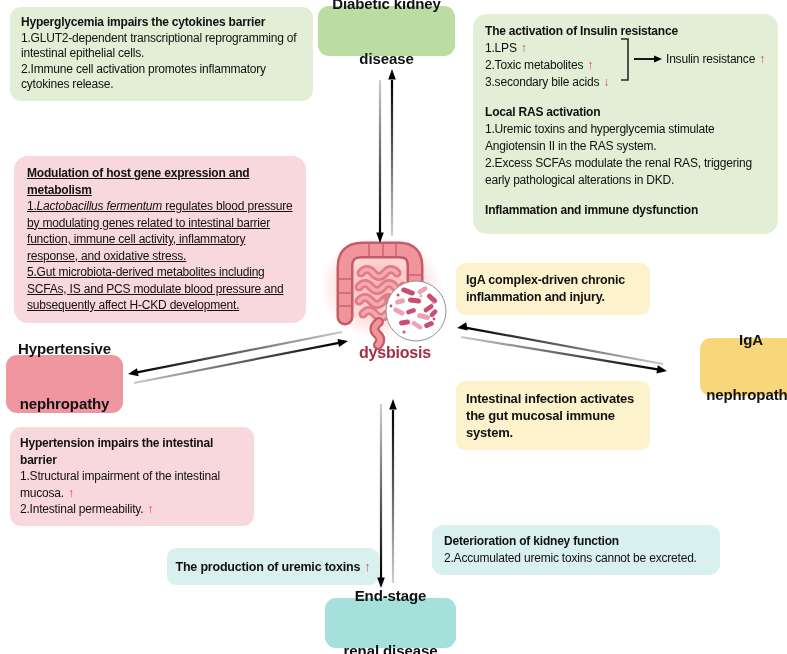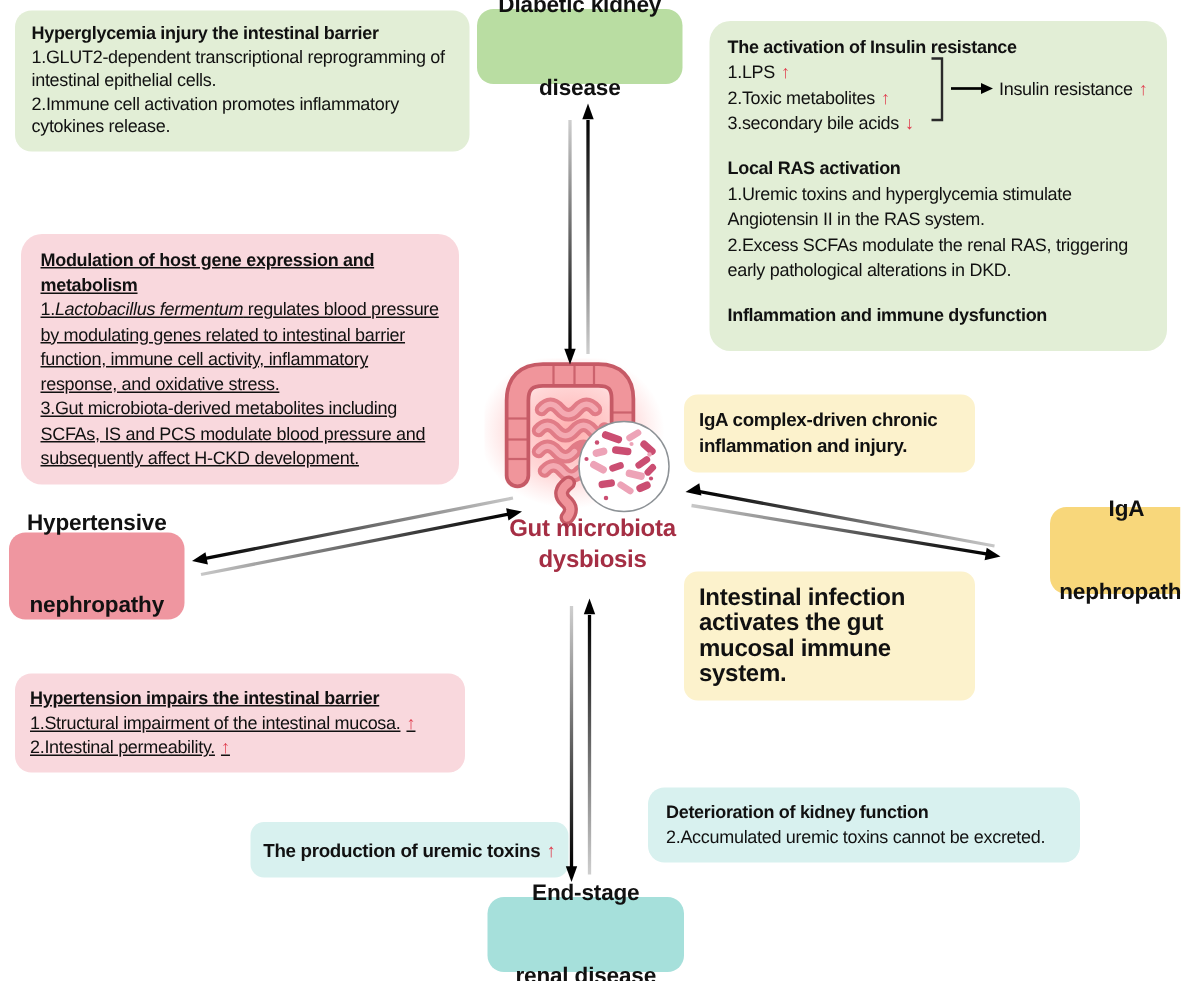--- a/index.html
+++ b/index.html
@@ -26,36 +26,36 @@
   #box-hyperglycemia{left:10px;top:7px;width:303px;padding:8px 11px;line-height:15.5px;}
   #node-dkd{left:318px;top:6px;width:137px;height:50px;}
   #box-insulin{left:473px;top:14px;width:305px;height:220px;padding:9px 12px;line-height:17px;border-radius:14px;}
   #insulin-result{position:absolute;left:666px;top:52px;font-size:12px;z-index:7;}
   #box-modulation{left:14px;top:156px;width:292px;padding:9px 13px;line-height:16.5px;border-radius:14px;text-decoration:underline;}
   #gut-illustration{position:absolute;left:323px;top:239px;z-index:2;}
   #center-label{position:absolute;left:318px;top:342px;width:154px;text-align:center;
     font-size:16px;font-weight:700;color:#a52e44;line-height:21px;z-index:3;}
   #box-iga-complex{left:456px;top:263px;width:194px;padding:9px 10px;font-weight:700;font-size:12.5px;line-height:17px;border-radius:9px;}
   #node-iga{left:700px;top:338px;width:102px;height:58px;}
-  #box-infection{left:456px;top:381px;width:194px;padding:9px 10px;font-weight:700;font-size:16px;line-height:17px;border-radius:9px;}
+  #box-infection{left:456px;top:381px;width:194px;padding:9px 10px;font-weight:700;font-size:13px;line-height:17px;border-radius:9px;}
   #node-htn{left:6px;top:355px;width:117px;height:58px;}
-  #box-hypertension{left:10px;top:449px;width:300px;padding:8px 10px;line-height:16.5px;text-decoration:underline;}
+  #box-hypertension{left:10px;top:427px;width:244px;padding:8px 10px;line-height:16.5px;}
   #box-uremic{left:167px;top:524px;width:212px;height:37px;display:flex;align-items:center;justify-content:center;
     font-weight:700;font-size:12.5px;border-radius:9px;margin-top:24px;}
   #box-deterioration{left:414px;top:525px;width:288px;padding:8px 12px;line-height:17px;margin-left:18px;}
   #node-esrd{left:325px;top:598px;width:131px;height:50px;}
   #arrow-overlay{position:absolute;left:0;top:0;z-index:6;pointer-events:none;}
 </style>
 </head>
 <body>
 
 <div id="canvas">
 
   <div class="box green-l" id="box-hyperglycemia">
-    <div class="title">Hyperglycemia injury the intestinal barrier</div>
+    <div class="title">Hyperglycemia impairs the cytokines barrier</div>
     <div>1.GLUT2-dependent transcriptional reprogramming of intestinal epithelial cells.</div>
     <div>2.Immune cell activation promotes inflammatory cytokines release.</div>
   </div>
 
   <div class="node node-green" id="node-dkd">
     <div>Diabetic kidney</div>
     <div>disease</div>
   </div>
 
   <div class="box green-l" id="box-insulin">
@@ -69,21 +69,21 @@
     <div>2.Excess SCFAs modulate the renal RAS, triggering early pathological alterations in DKD.</div>
     <div class="gap"></div>
     <div class="title">Inflammation and immune dysfunction</div>
   </div>
 
   <div id="insulin-result"><span>Insulin resistance</span><span class="arr">↑</span></div>
 
   <div class="box pink-l" id="box-modulation">
     <div class="title">Modulation of host gene expression and metabolism</div>
     <div><span>1.</span><i>Lactobacillus fermentum</i><span> regulates blood pressure by modulating genes related to intestinal barrier function, immune cell activity, inflammatory response, and oxidative stress.</span></div>
-    <div>3.Gut microbiota-derived metabolites including SCFAs, IS and PCS modulate blood pressure and subsequently affect H-CKD development.</div>
+    <div>5.Gut microbiota-derived metabolites including SCFAs, IS and PCS modulate blood pressure and subsequently affect H-CKD development.</div>
   </div>
 
   <svg id="gut-illustration" width="140" height="114" viewBox="0 0 140 114">
     <defs>
       <radialGradient id="glowG" cx="50%" cy="50%" r="50%">
         <stop offset="0%" stop-color="#ff4a4a" stop-opacity="0.45"></stop>
         <stop offset="60%" stop-color="#ff5f5f" stop-opacity="0.25"></stop>
         <stop offset="100%" stop-color="#ff7a7a" stop-opacity="0"></stop>
       </radialGradient>
     </defs>
@@ -136,21 +136,20 @@
       <circle cx="75" cy="56" r="1.5" fill="#cb4e72"></circle>
         <circle cx="110" cy="64" r="1.5" fill="#eda3b7"></circle>
       <circle cx="68" cy="67" r="1.4" fill="#cb4e72"></circle>
         <circle cx="98" cy="57" r="1.4" fill="#eda3b7"></circle>
       <circle cx="81" cy="93" r="1.5" fill="#cb4e72"></circle>
         <circle cx="111" cy="80" r="1.4" fill="#cb4e72"></circle>
     </g>
   </svg>
 
   <div id="center-label">
-    <div>Gut microbiota</div>
     <div>dysbiosis</div>
   </div>
 
   <div class="box yellow-l" id="box-iga-complex">
     <div>IgA complex-driven chronic inflammation and injury.</div>
   </div>
 
   <div class="node node-yellow" id="node-iga">
     <div>IgA</div>
     <div>nephropathy</div>

